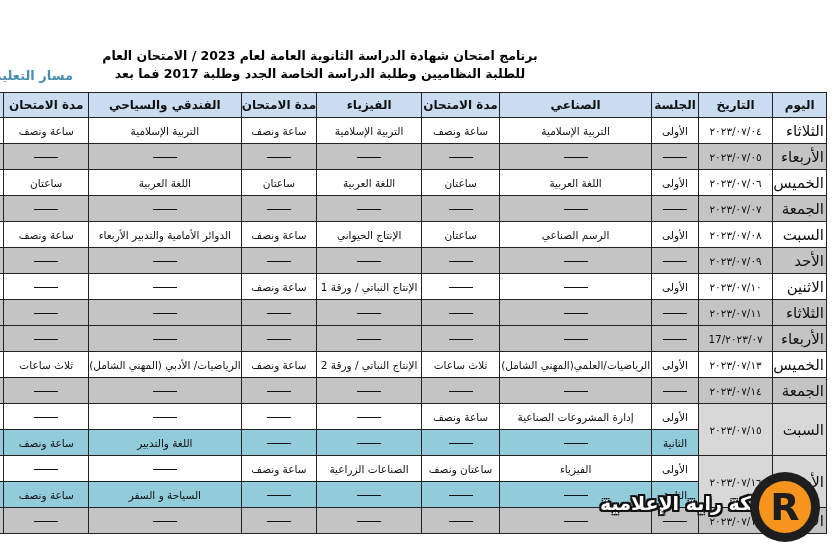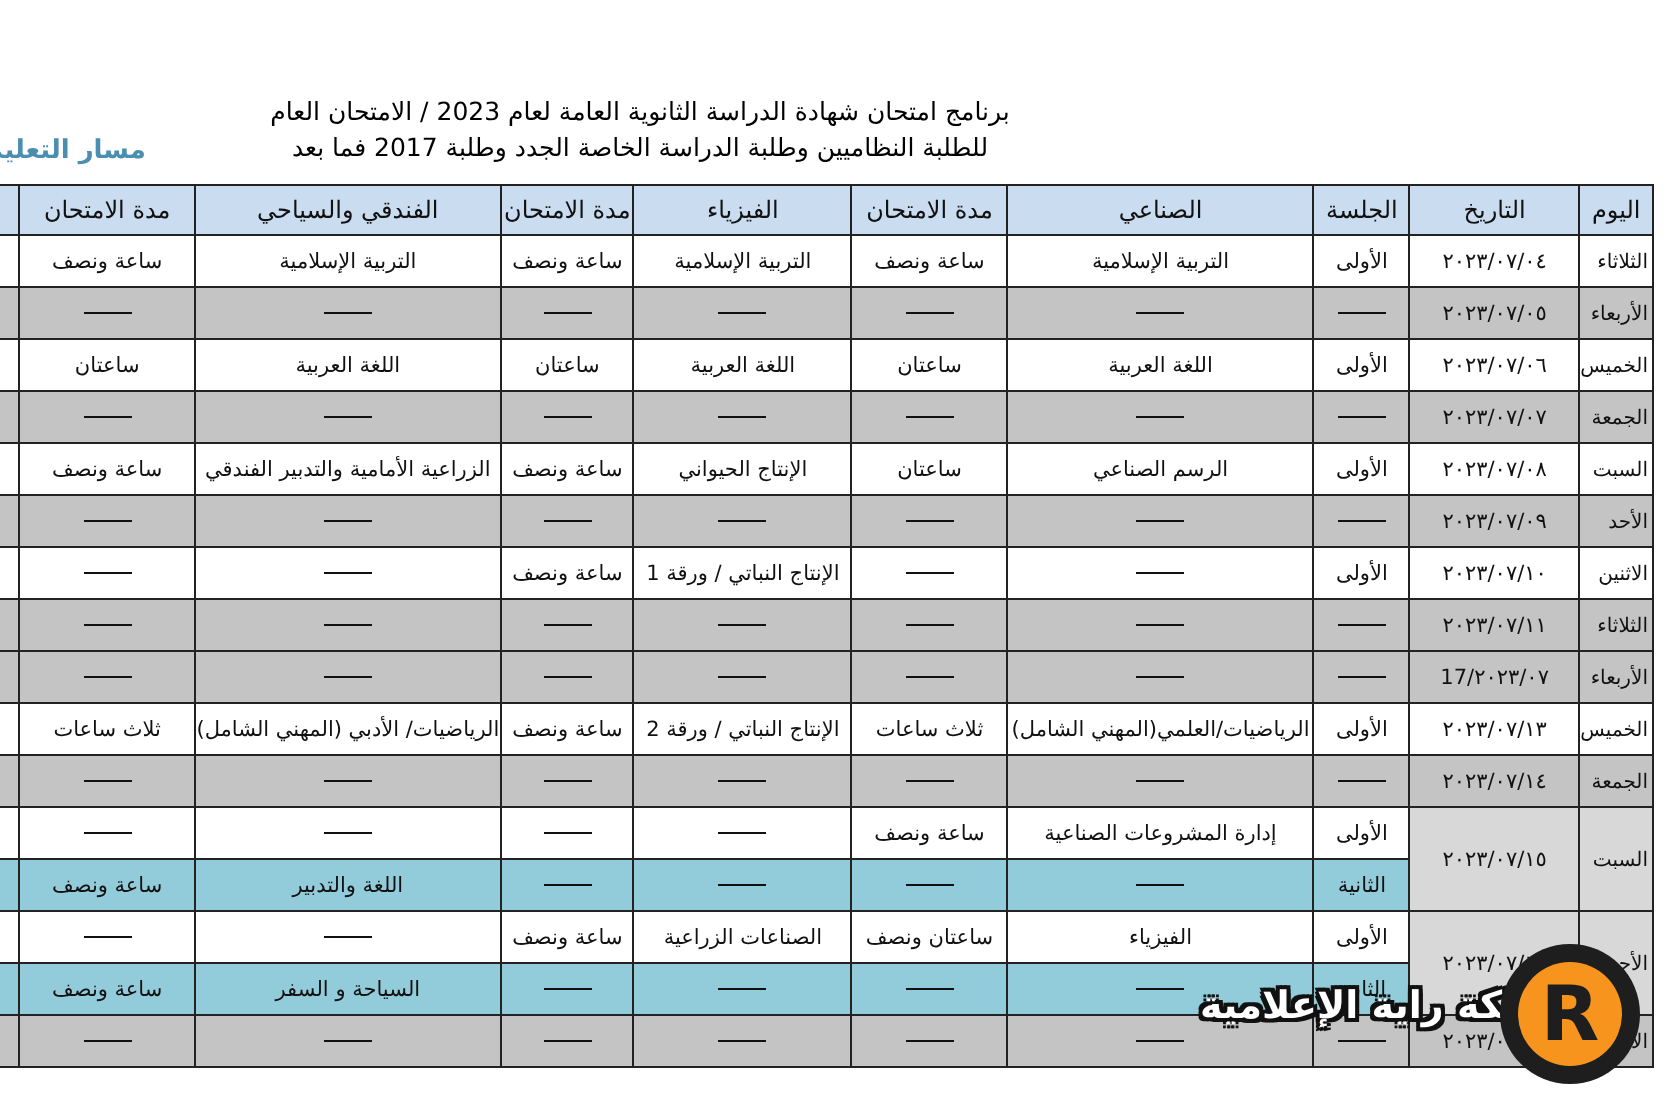--- a/index.html
+++ b/index.html
@@ -4,48 +4,48 @@
 <style>
   html, body { margin:0; padding:0; }
   body {
     width:835px; height:558px; overflow:hidden; position:relative;
     background:#ffffff;
     font-family:"DejaVu Sans", sans-serif;
   }
   .title {
     position:absolute; top:47px; left:100px; width:440px;
     text-align:center; direction:rtl;
-    font-family:"DejaVu Sans", sans-serif; font-weight:normal;
+    font-family:"DejaVu Sans", sans-serif; font-weight:bold;
     font-size:12.5px; line-height:18px; color:#000;
   }
   .track-label {
     position:absolute; top:68px; left:-8px;
     font-family:"DejaVu Sans", sans-serif; font-weight:bold;
     font-size:13px; color:#4a8fb0; direction:rtl; white-space:nowrap;
   }
   .grid {
     position:absolute; top:92px; left:-8px;
     border-collapse:collapse; direction:rtl; table-layout:fixed;
   }
   .grid td, .grid th {
     border:1.5px solid #222;
     text-align:center; vertical-align:middle;
     font-size:10.5px; color:#111; padding:0;
     white-space:nowrap; overflow:hidden;
   }
   .grid th {
-    background:#c9dcf0; font-weight:normal; font-size:12px;
+    background:#c9dcf0; font-weight:bold; font-size:12px;
     height:24px;
   }
   .grid tr.w td { background:#ffffff; }
   .grid tr.g td { background:#c4c4c4; }
   .grid tr.b td { background:#92cbd9; }
   .grid td { height:25px; }
   .grid td.datecell { background:#d8d8d8 !important; }
-  .grid td.daycell { text-align:right; padding-right:2px; font-size:10px;font-family:Liberation Serif, serif; }
+  .grid td.daycell { text-align:right; padding-right:2px; font-size:15px; }
   .dash { display:inline-block; width:24px; height:1.5px; background:#111; vertical-align:middle; }
   .watermark {
     position:absolute; left:600px; top:492px; direction:rtl;
     font-family:"DejaVu Sans", sans-serif; font-weight:bold; font-size:19px;
     color:#fff; white-space:nowrap;
     text-shadow: -2px -2px 0 #111, 2px -2px 0 #111, -2px 2px 0 #111, 2px 2px 0 #111, 0 2px 0 #111, 0 -2px 0 #111, 2px 0 0 #111, -2px 0 0 #111;
   }
   .logo {
     position:absolute; left:750px; top:472px; width:70px; height:70px;
     border-radius:50%; background:#1e1e1e;
@@ -143,21 +143,21 @@
         <td></td>
       </tr>
       <tr class="w">
         <td class="daycell">السبت</td>
         <td>٢٠٢٣/٠٧/٠٨</td>
         <td>الأولى</td>
         <td>الرسم الصناعي</td>
         <td>ساعتان</td>
         <td>الإنتاج الحيواني</td>
         <td>ساعة ونصف</td>
-        <td>الزراعية الأمامية والتدبير الفندقي</td>
+        <td>الدوائر الأمامية والتدبير الأربعاء</td>
         <td>ساعة ونصف</td>
         <td></td>
       </tr>
       <tr class="g">
         <td class="daycell">الأحد</td>
         <td>٢٠٢٣/٠٧/٠٩</td>
         <td><span class="dash"></span></td>
         <td><span class="dash"></span></td>
         <td><span class="dash"></span></td>
         <td><span class="dash"></span></td>

